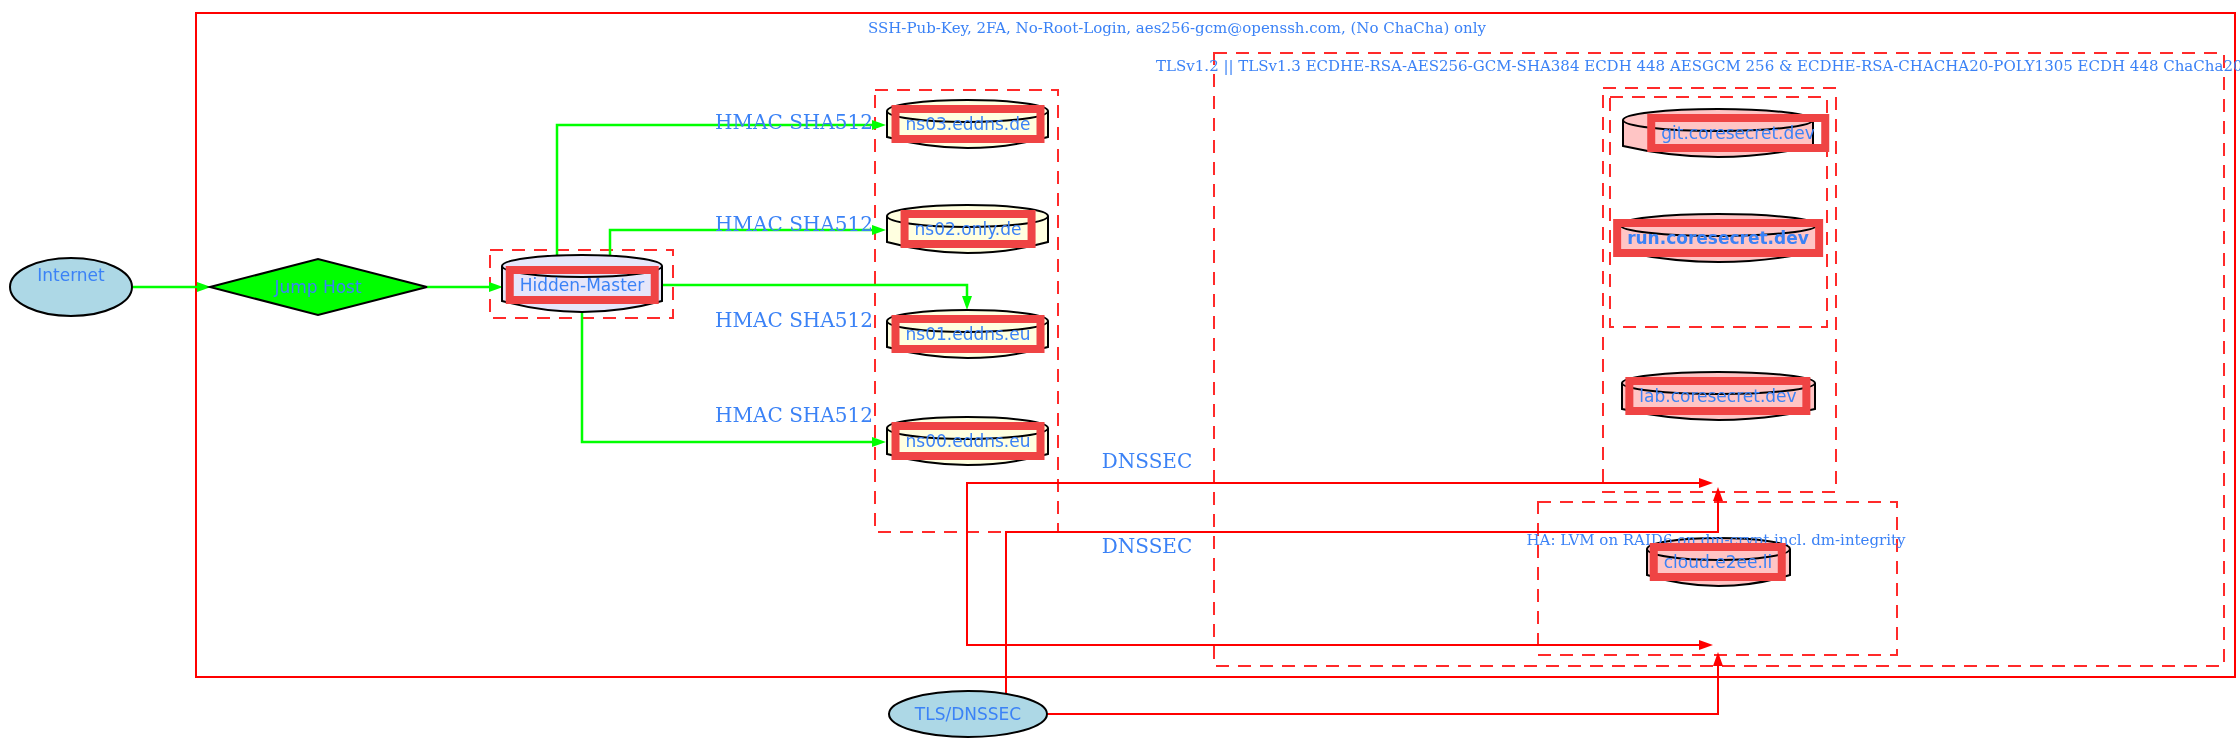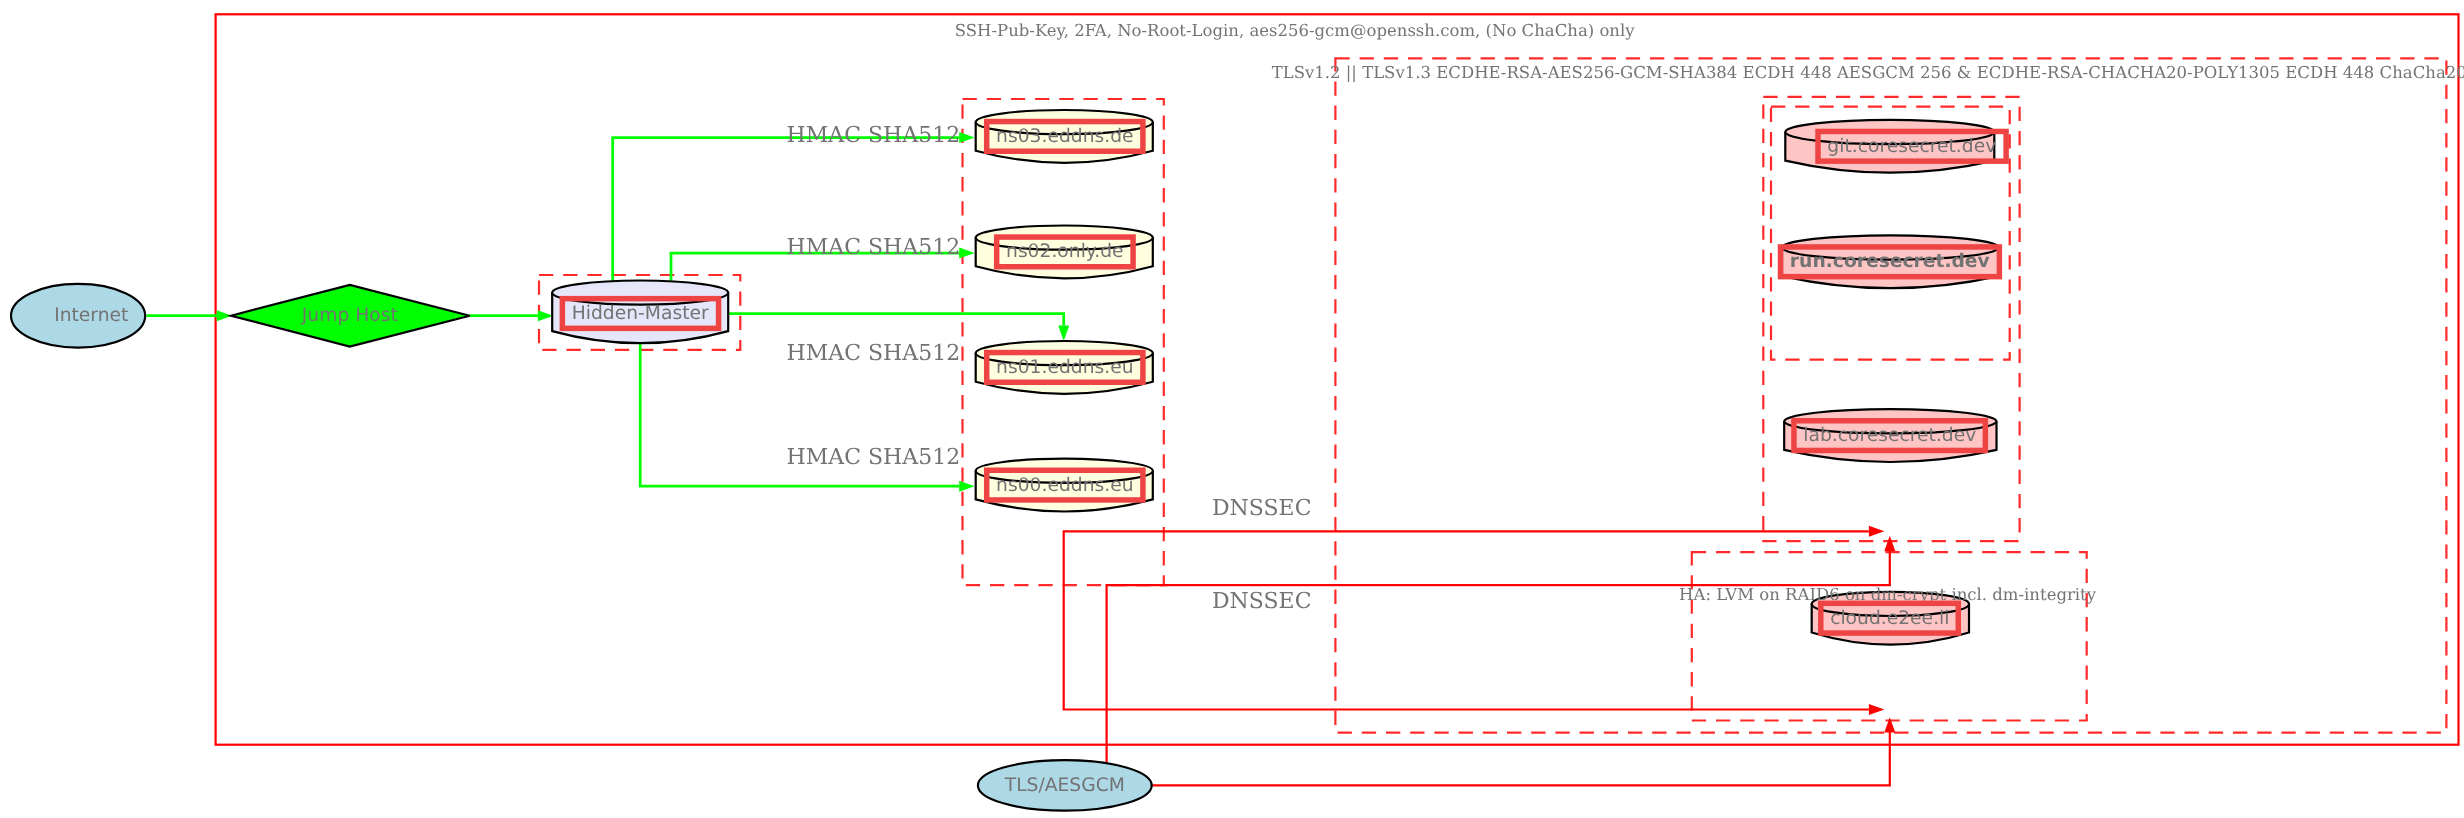--- a/index.html
+++ b/index.html
@@ -1,21 +1,21 @@
 <!DOCTYPE html>
 <html><head>
 <meta charset="utf-8">
 <style>
   html,body{margin:0;padding:0;background:#fff;}
   .canvas{position:relative;width:2240px;height:744px;background:#fff;overflow:hidden;
           font-family:"DejaVu Sans",sans-serif;}
   svg{position:absolute;left:0;top:0;}
-  .lbl{position:absolute;transform:translate(-50%,-50%);white-space:nowrap;color:#737373;line-height:1.1;}
+  .lbl{position:absolute;transform:translate(-50%,-50%);white-space:nowrap;color:#3b82f6;line-height:1.1;}
   .node-lbl{font:17px "DejaVu Sans",sans-serif;}
-  .node-boxed{border:5px solid #ef4444;padding:1px 6px;}
+  .node-boxed{border:8px solid #ef4444;padding:1px 6px;}
   .edge-lbl{font:20px "DejaVu Serif","Liberation Serif",serif;margin-left:19px;}
   .cluster-lbl{font:15px "DejaVu Serif","Liberation Serif",serif;}
 </style>
 </head>
 <body>
 
 <div class="canvas">
 
   <svg width="2240" height="744" viewBox="0 0 2240 744">
 
@@ -102,26 +102,26 @@
   <div class="lbl cluster-lbl" style="left:1716px;top:66px;">TLSv1.2 || TLSv1.3 ECDHE-RSA-AES256-GCM-SHA384 ECDH 448 AESGCM 256 &amp; ECDHE-RSA-CHACHA20-POLY1305 ECDH 448 ChaCha20 256</div>
   <div class="lbl cluster-lbl" style="left:1716px;top:516px;margin-top:24px;">HA: LVM on RAID6 on dm-crypt incl. dm-integrity</div>
 
   <div class="lbl edge-lbl" style="left:775px;top:122px;">HMAC SHA512</div>
   <div class="lbl edge-lbl" style="left:775px;top:224px;">HMAC SHA512</div>
   <div class="lbl edge-lbl" style="left:775px;top:320px;">HMAC SHA512</div>
   <div class="lbl edge-lbl" style="left:775px;top:415px;">HMAC SHA512</div>
   <div class="lbl edge-lbl" style="left:1128px;top:461px;">DNSSEC</div>
   <div class="lbl edge-lbl" style="left:1128px;top:546px;">DNSSEC</div>
 
-  <div class="lbl node-lbl" style="left:71px;top:287px;margin-left:12px;">Internet</div>
+  <div class="lbl node-lbl" style="left:71px;top:275px;">Internet</div>
   <div class="lbl node-lbl" style="left:318px;top:287px;">Jump Host</div>
   <div class="lbl node-lbl node-boxed" style="left:582px;top:285px;">Hidden-Master</div>
   <div class="lbl node-lbl node-boxed" style="left:968px;top:124px;">ns03.eddns.de</div>
   <div class="lbl node-lbl node-boxed" style="left:968px;top:229px;">ns02.only.de</div>
   <div class="lbl node-lbl node-boxed" style="left:968px;top:334px;">ns01.eddns.eu</div>
   <div class="lbl node-lbl node-boxed" style="left:968px;top:441px;">ns00.eddns.eu</div>
   <div class="lbl node-lbl node-boxed" style="left:1718px;top:133px;margin-left:20px;">git.coresecret.dev</div>
   <div class="lbl node-lbl node-boxed" style="left:1718px;top:238px;font-weight:bold;">run.coresecret.dev</div>
   <div class="lbl node-lbl node-boxed" style="left:1718px;top:396px;">lab.coresecret.dev</div>
   <div class="lbl node-lbl node-boxed" style="left:1718px;top:562px;">cloud.e2ee.li</div>
-  <div class="lbl node-lbl" style="left:968px;top:714px;">TLS/AESGCM</div>
+  <div class="lbl node-lbl" style="left:968px;top:714px;">TLS/DNSSEC</div>
 
 </div>
 
 </body></html>

